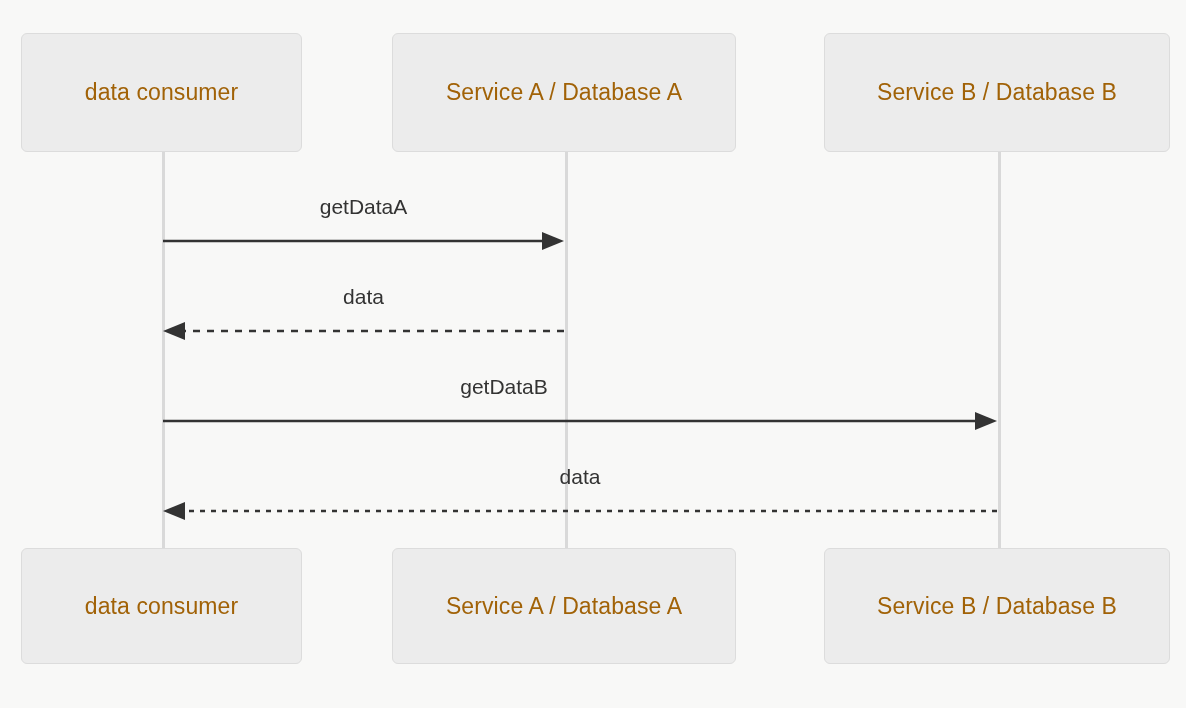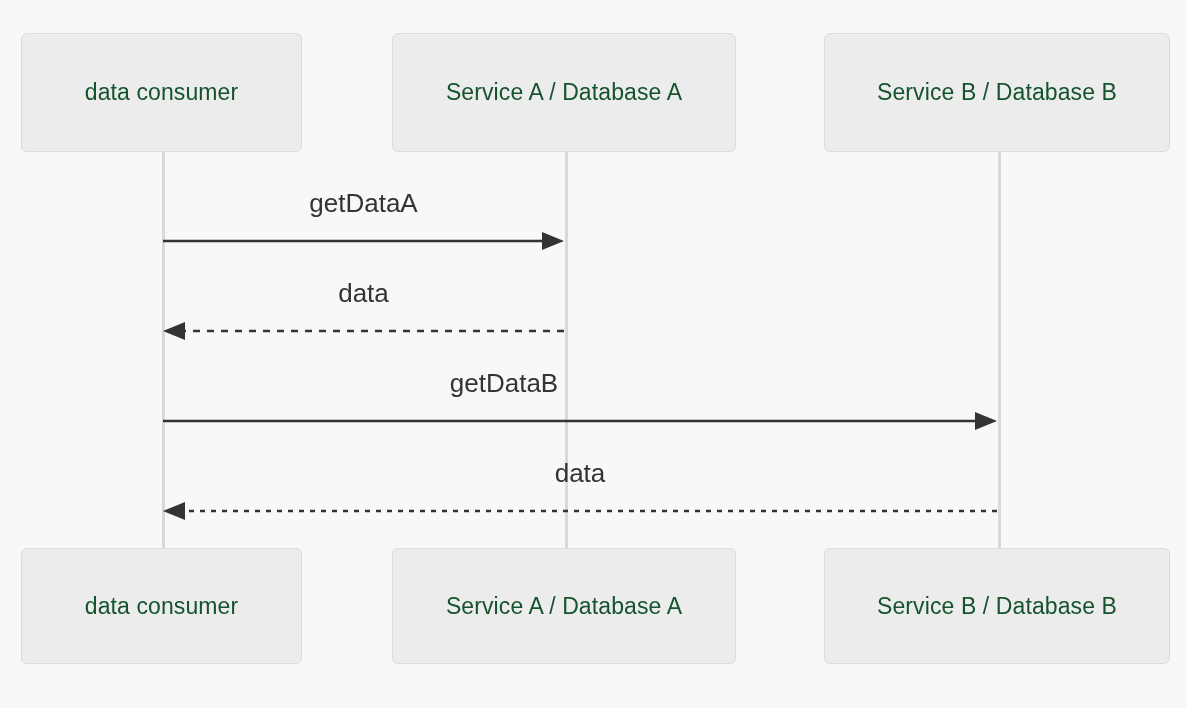--- a/index.html
+++ b/index.html
@@ -21,21 +21,21 @@
     background: #ececec;
     border: 1px solid #dcdcdc;
     border-radius: 6px;
     display: flex;
     align-items: center;
     justify-content: center;
     z-index: 3;
   }
   .participant-label {
     font-size: 23px;
-    color: #14532d;
+    color: #a16207;
     letter-spacing: 0.1px;
     white-space: nowrap;
   }
   .lifeline {
     position: absolute;
     width: 3px;
     background: #d9d9d9;
     z-index: 1;
   }
   .message {
@@ -48,21 +48,21 @@
     left: 0;
     top: 0;
     overflow: visible;
   }
   .message-label {
     position: absolute;
     bottom: 22px;
     left: 0;
     width: 100%;
     text-align: center;
-    font-size: 26px;
+    font-size: 21px;
     color: #333333;
     white-space: nowrap;
   }
 </style>
 </head>
 <body>
 
 <div id="canvas">
 
   <div class="lifeline" style="left:162px; top:151px; height:400px;"></div>

